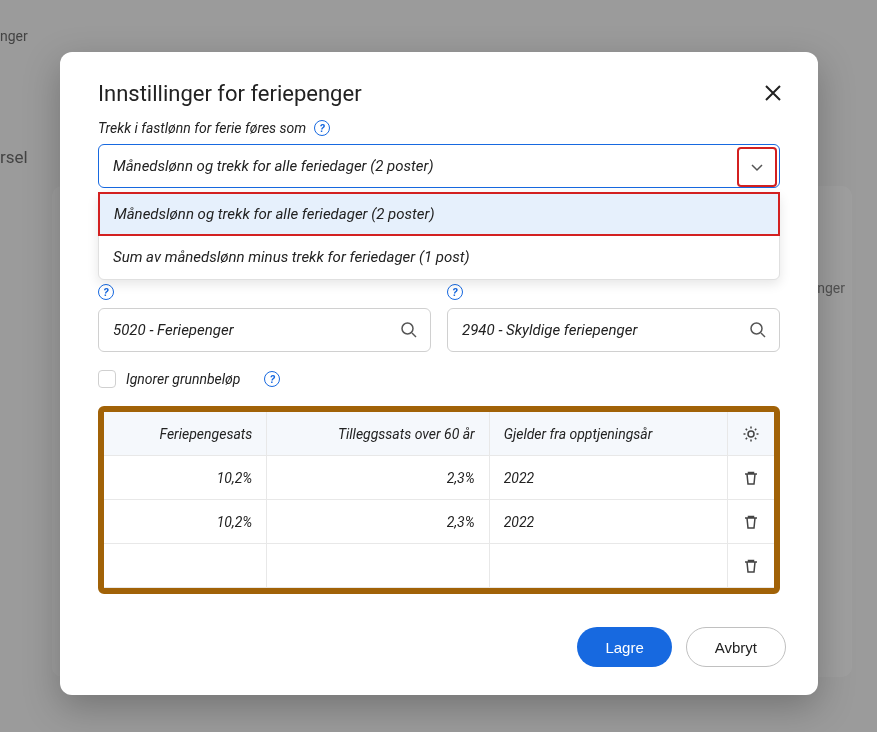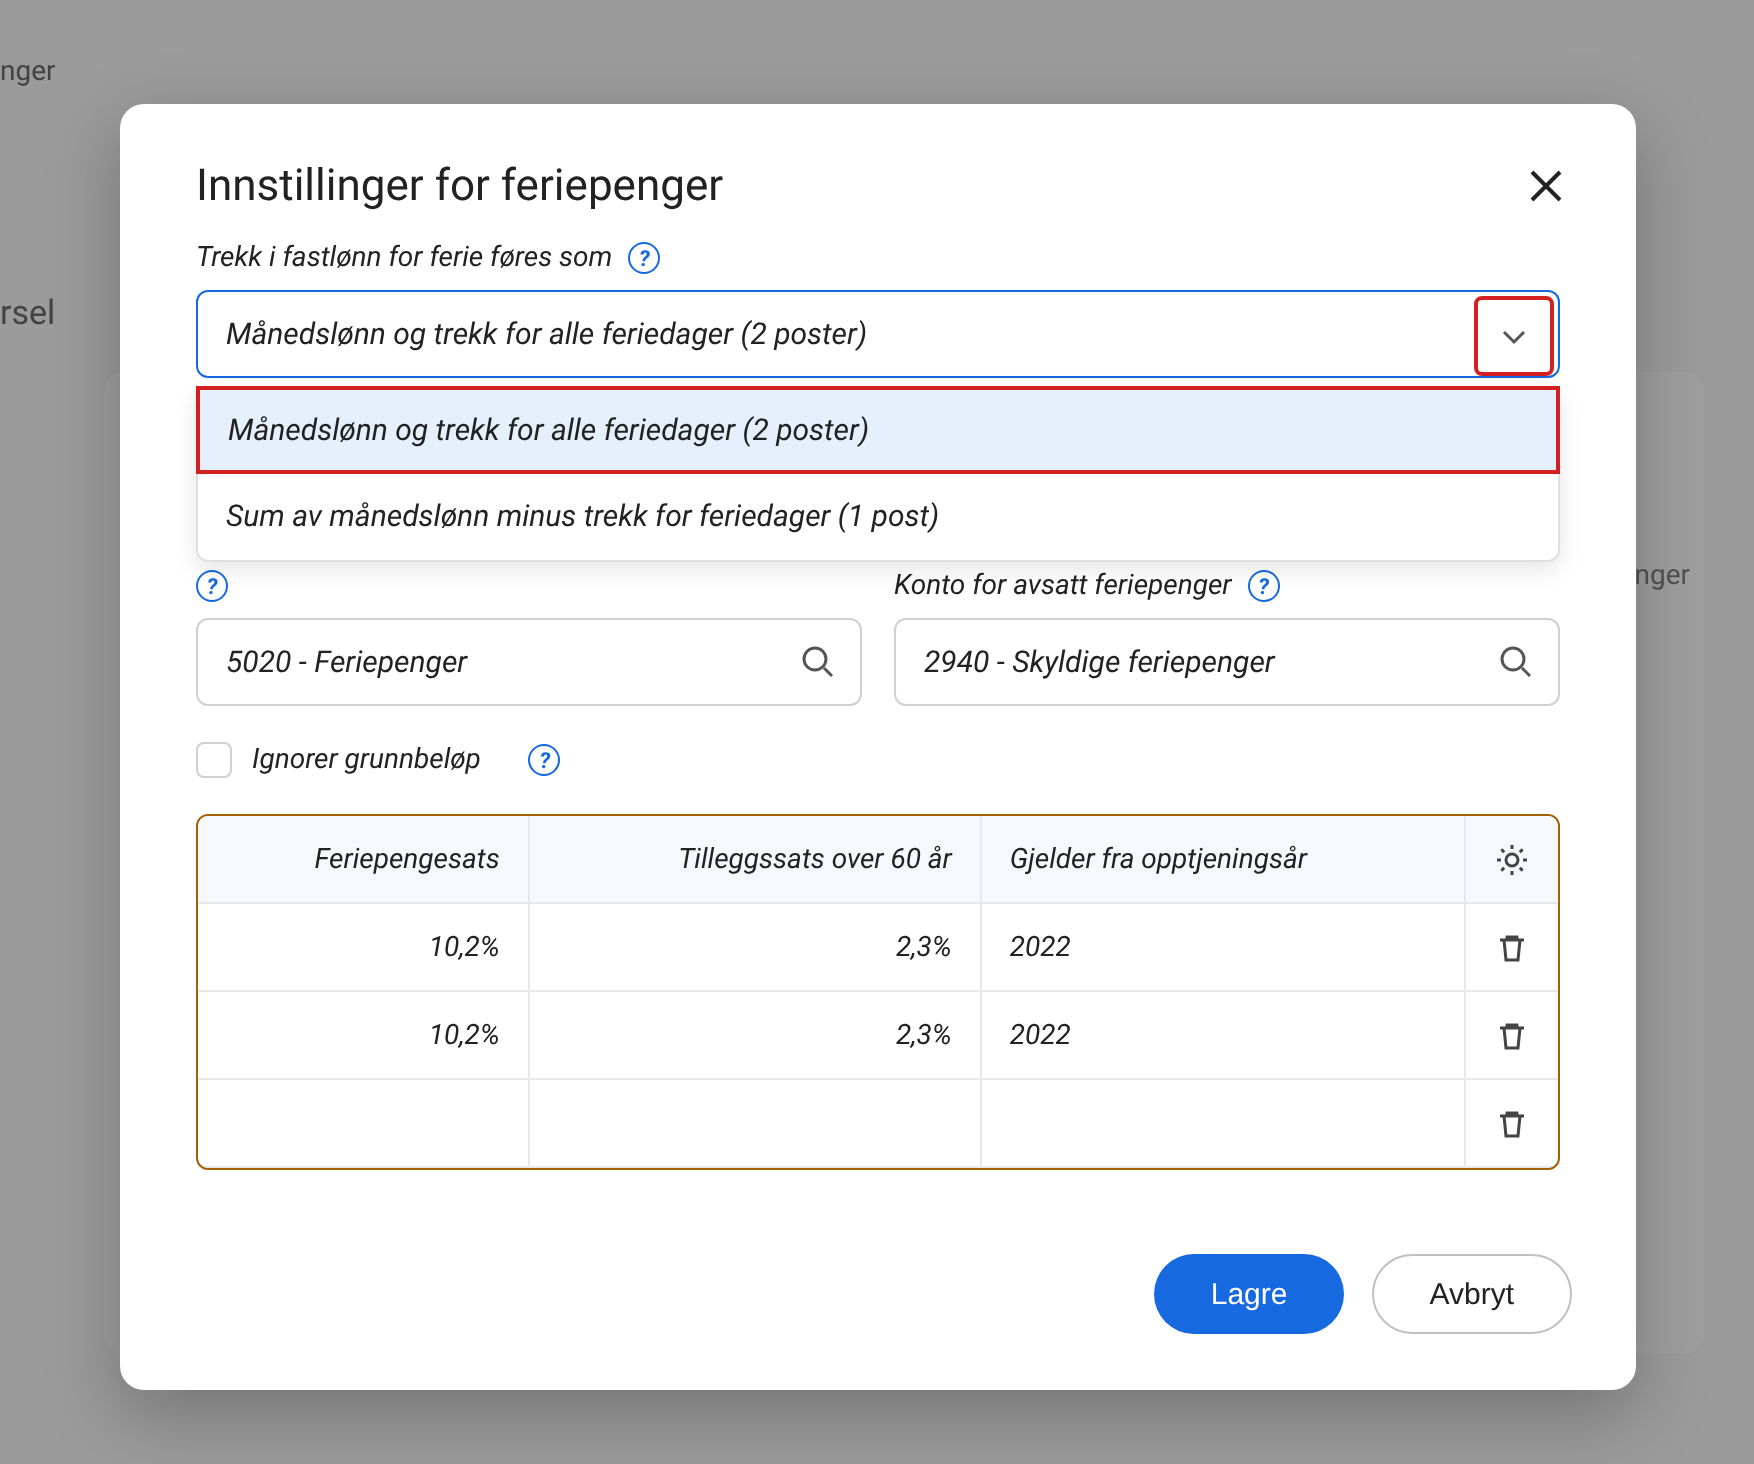--- a/index.html
+++ b/index.html
@@ -27,21 +27,21 @@
     .dropdown-list { position: absolute; left: 0; right: 0; top: 48px; background: #fff; border: 1px solid #e0e0e0; border-radius: 6px; box-shadow: 0 4px 12px rgba(0,0,0,0.1); z-index: 10; }
     .dropdown-option { height: 44px; display: flex; align-items: center; padding: 0 14px; font-size: 15px; color: #222; cursor: pointer; }
     .dropdown-option.selected { background: #e6f0fc; border: 2px solid #d32020; margin: -1px; position: relative; z-index: 2; }
     .form-row { display: flex; gap: 16px; margin-top: 96px; }
     .form-col { flex: 1; display: flex; flex-direction: column; }
     .lookup-input { position: relative; height: 44px; border: 1px solid #d0d0d0; border-radius: 6px; display: flex; align-items: center; padding: 0 44px 0 14px; font-size: 15px; color: #222; cursor: pointer; }
     .lookup-search-icon { position: absolute; right: 12px; color: #555; }
     .checkbox-row { display: flex; align-items: center; gap: 10px; margin-top: 18px; }
     .checkbox { width: 18px; height: 18px; border: 1.5px solid #d0d0d0; border-radius: 4px; cursor: pointer; }
     .checkbox-label { font-size: 14px; color: #222; display: inline-flex; align-items: flex-start; gap: 24px; }
-    .rates-table { width: 100%; border: 1px solid #a16207; border-radius: 6px; margin-top: 18px; border-collapse: separate; border-spacing: 0; overflow: hidden; }
+    .rates-table { width: 100%; border: 6px solid #a16207; border-radius: 6px; margin-top: 18px; border-collapse: separate; border-spacing: 0; overflow: hidden; }
     .rates-table th, .rates-table td { border-bottom: 1px solid #e8e8e8; border-right: 1px solid #e8e8e8; padding: 0 14px; height: 44px; font-size: 14px; color: #222; }
     .rates-table th:last-child, .rates-table td:last-child { border-right: none; }
     .rates-table thead th { background: #f5f8fc; font-weight: 400; text-align: right; }
     .rates-table thead th.hl { text-align: left; }
     .rates-table tbody td { text-align: right; }
     .rates-table tbody td.hl { text-align: left; }
     .gear-cell, .action-cell { width: 46px; text-align: center !important; padding: 0 !important; }
     .icon-btn { background: none; border: none; cursor: pointer; color: #444; display: inline-flex; align-items: center; justify-content: center; width: 32px; height: 32px; }
     .modal-footer { display: flex; justify-content: flex-end; gap: 14px; padding: 24px 32px 28px 32px; }
     .btn { height: 40px; padding: 0 28px; border-radius: 20px; font-size: 15px; cursor: pointer; border: 1px solid transparent; }
@@ -101,21 +101,20 @@
         <div class="lookup-input">
           <span>5020 - Feriepenger</span>
           <svg class="lookup-search-icon" width="18" height="18" viewBox="0 0 18 18">
               <circle cx="7.5" cy="7.5" r="5.5" stroke="currentColor" stroke-width="1.5" fill="none"></circle>
               <path d="M12 12 L16 16" stroke="currentColor" stroke-width="1.5"></path>
             </svg>
         </div>
       </div>
       <div class="form-col">
         <div class="field-label">
-          <span>Konto for avsatt feriepenger</span>
           <span class="help-icon">?</span>
         </div>
         <div class="lookup-input">
           <span>2940 - Skyldige feriepenger</span>
           <svg class="lookup-search-icon" width="18" height="18" viewBox="0 0 18 18">
               <circle cx="7.5" cy="7.5" r="5.5" stroke="currentColor" stroke-width="1.5" fill="none"></circle>
               <path d="M12 12 L16 16" stroke="currentColor" stroke-width="1.5"></path>
             </svg>
         </div>
       </div>

